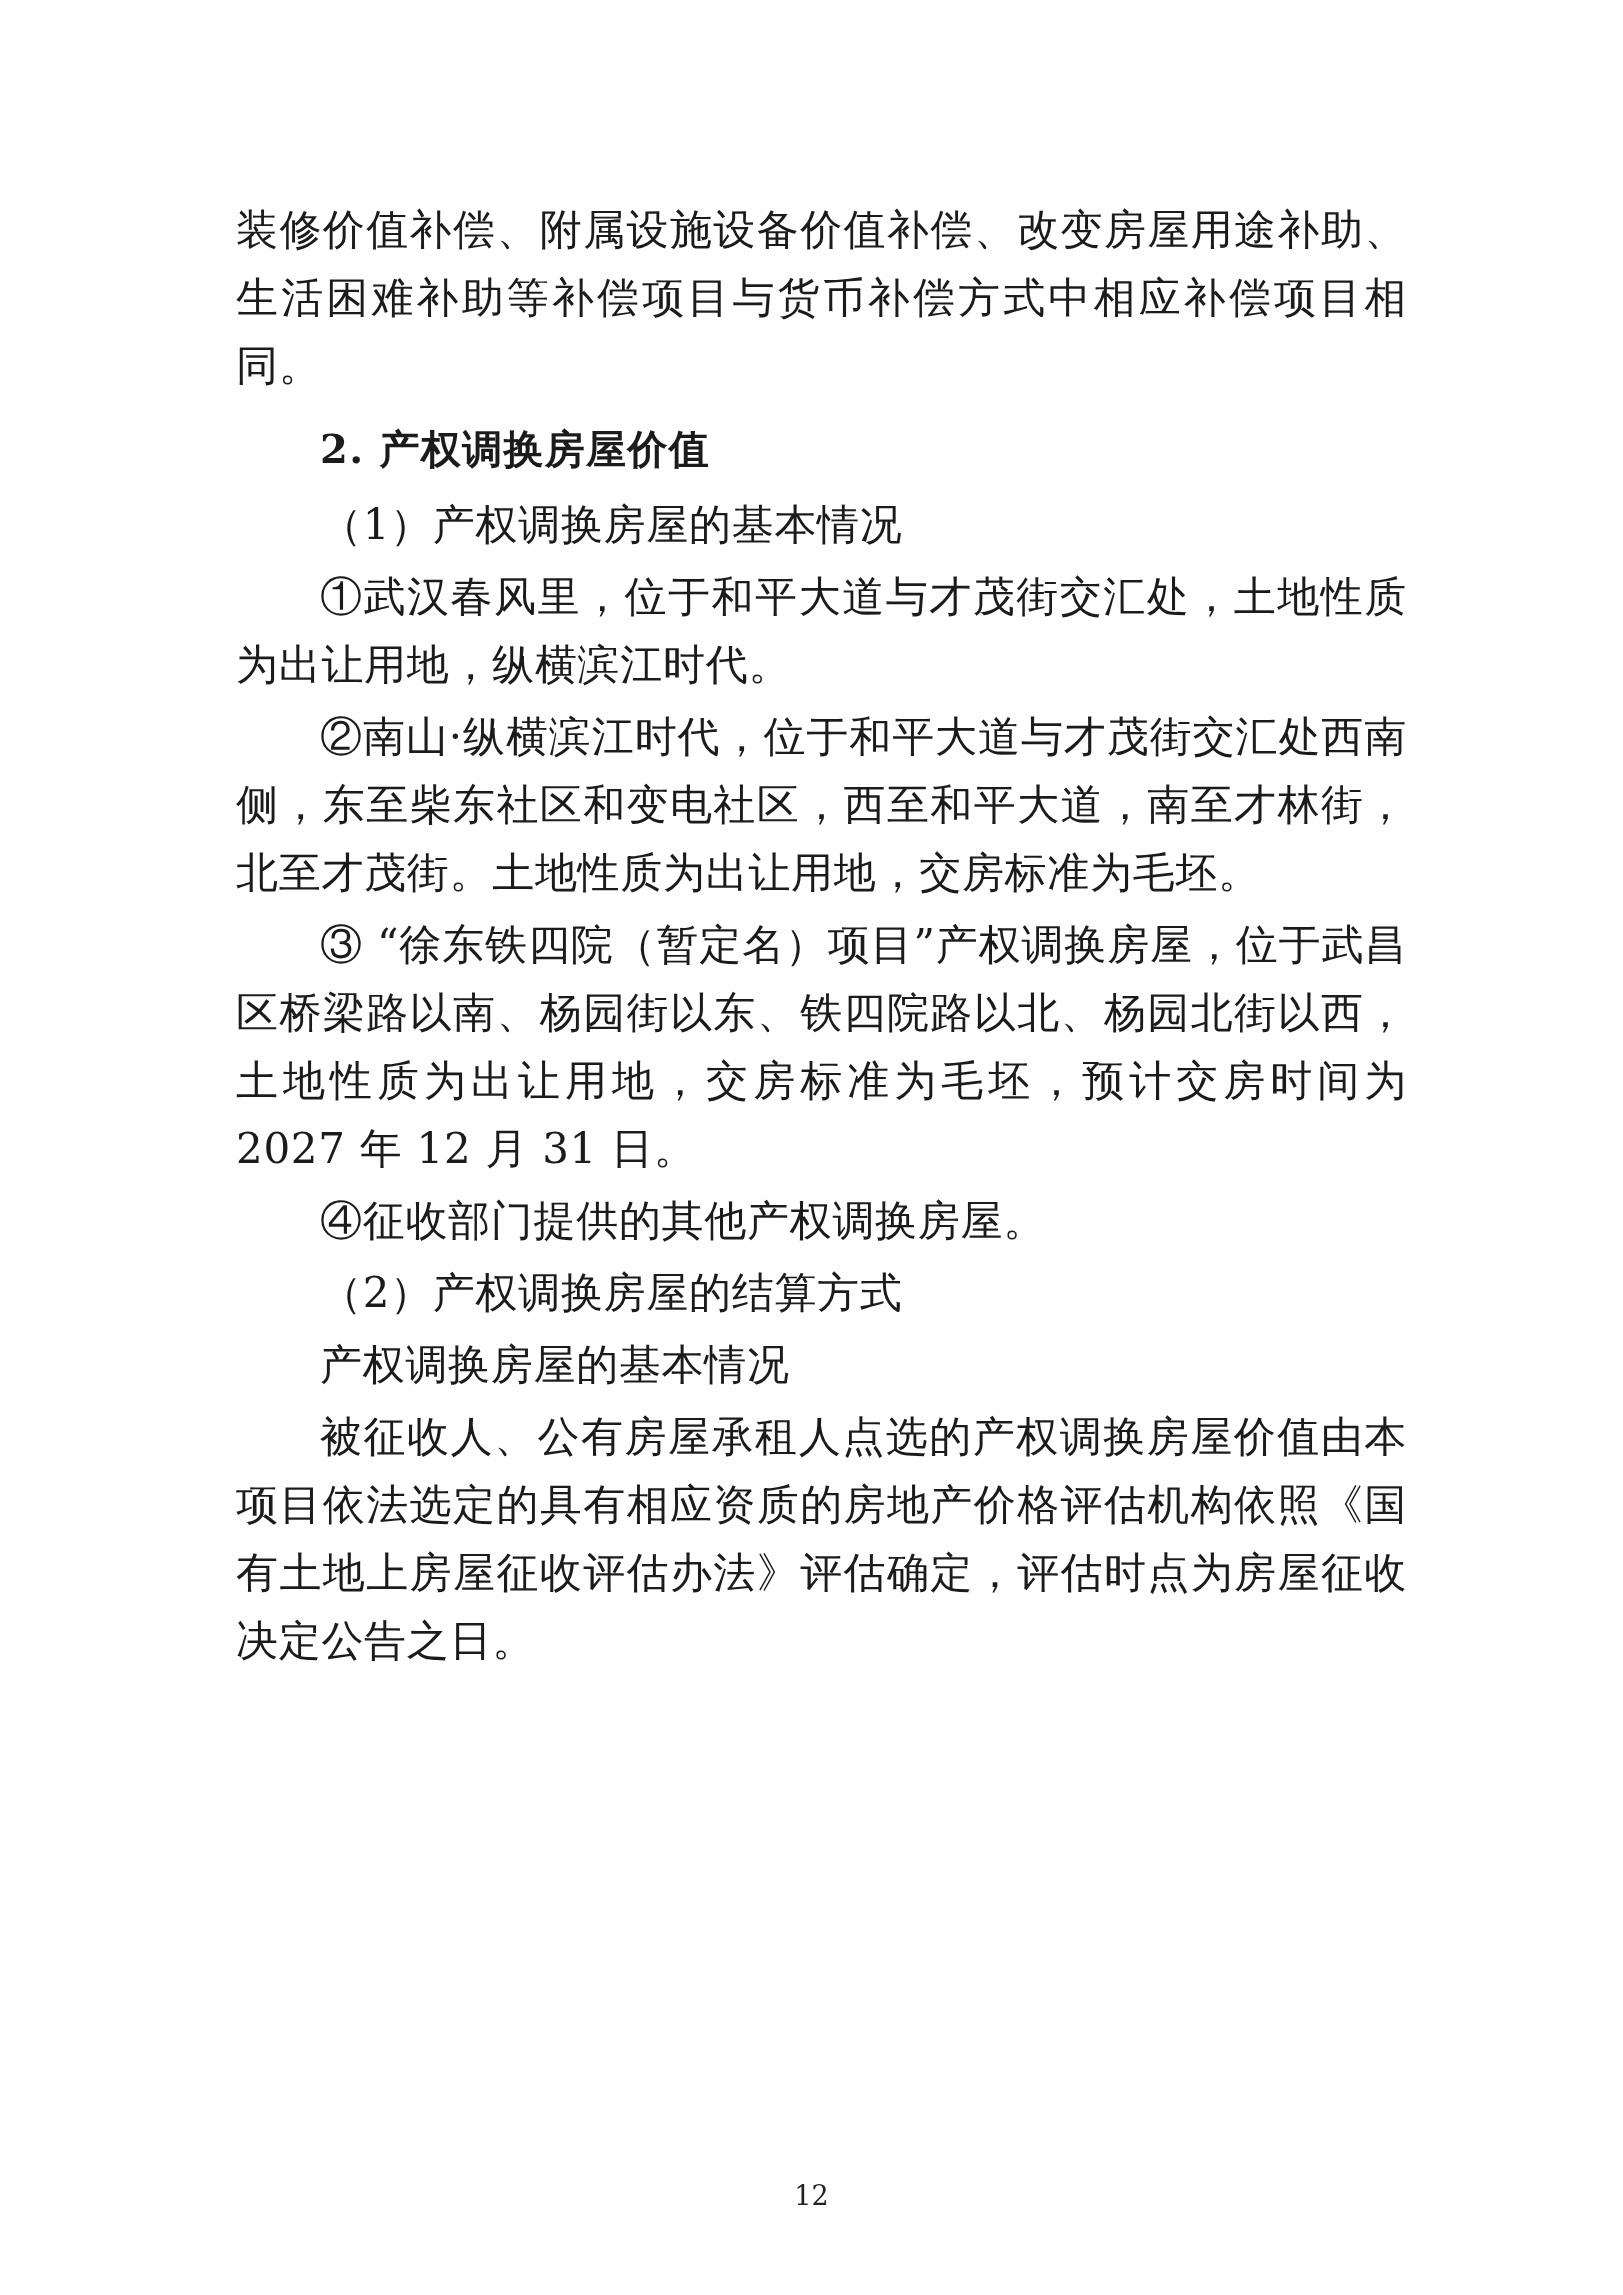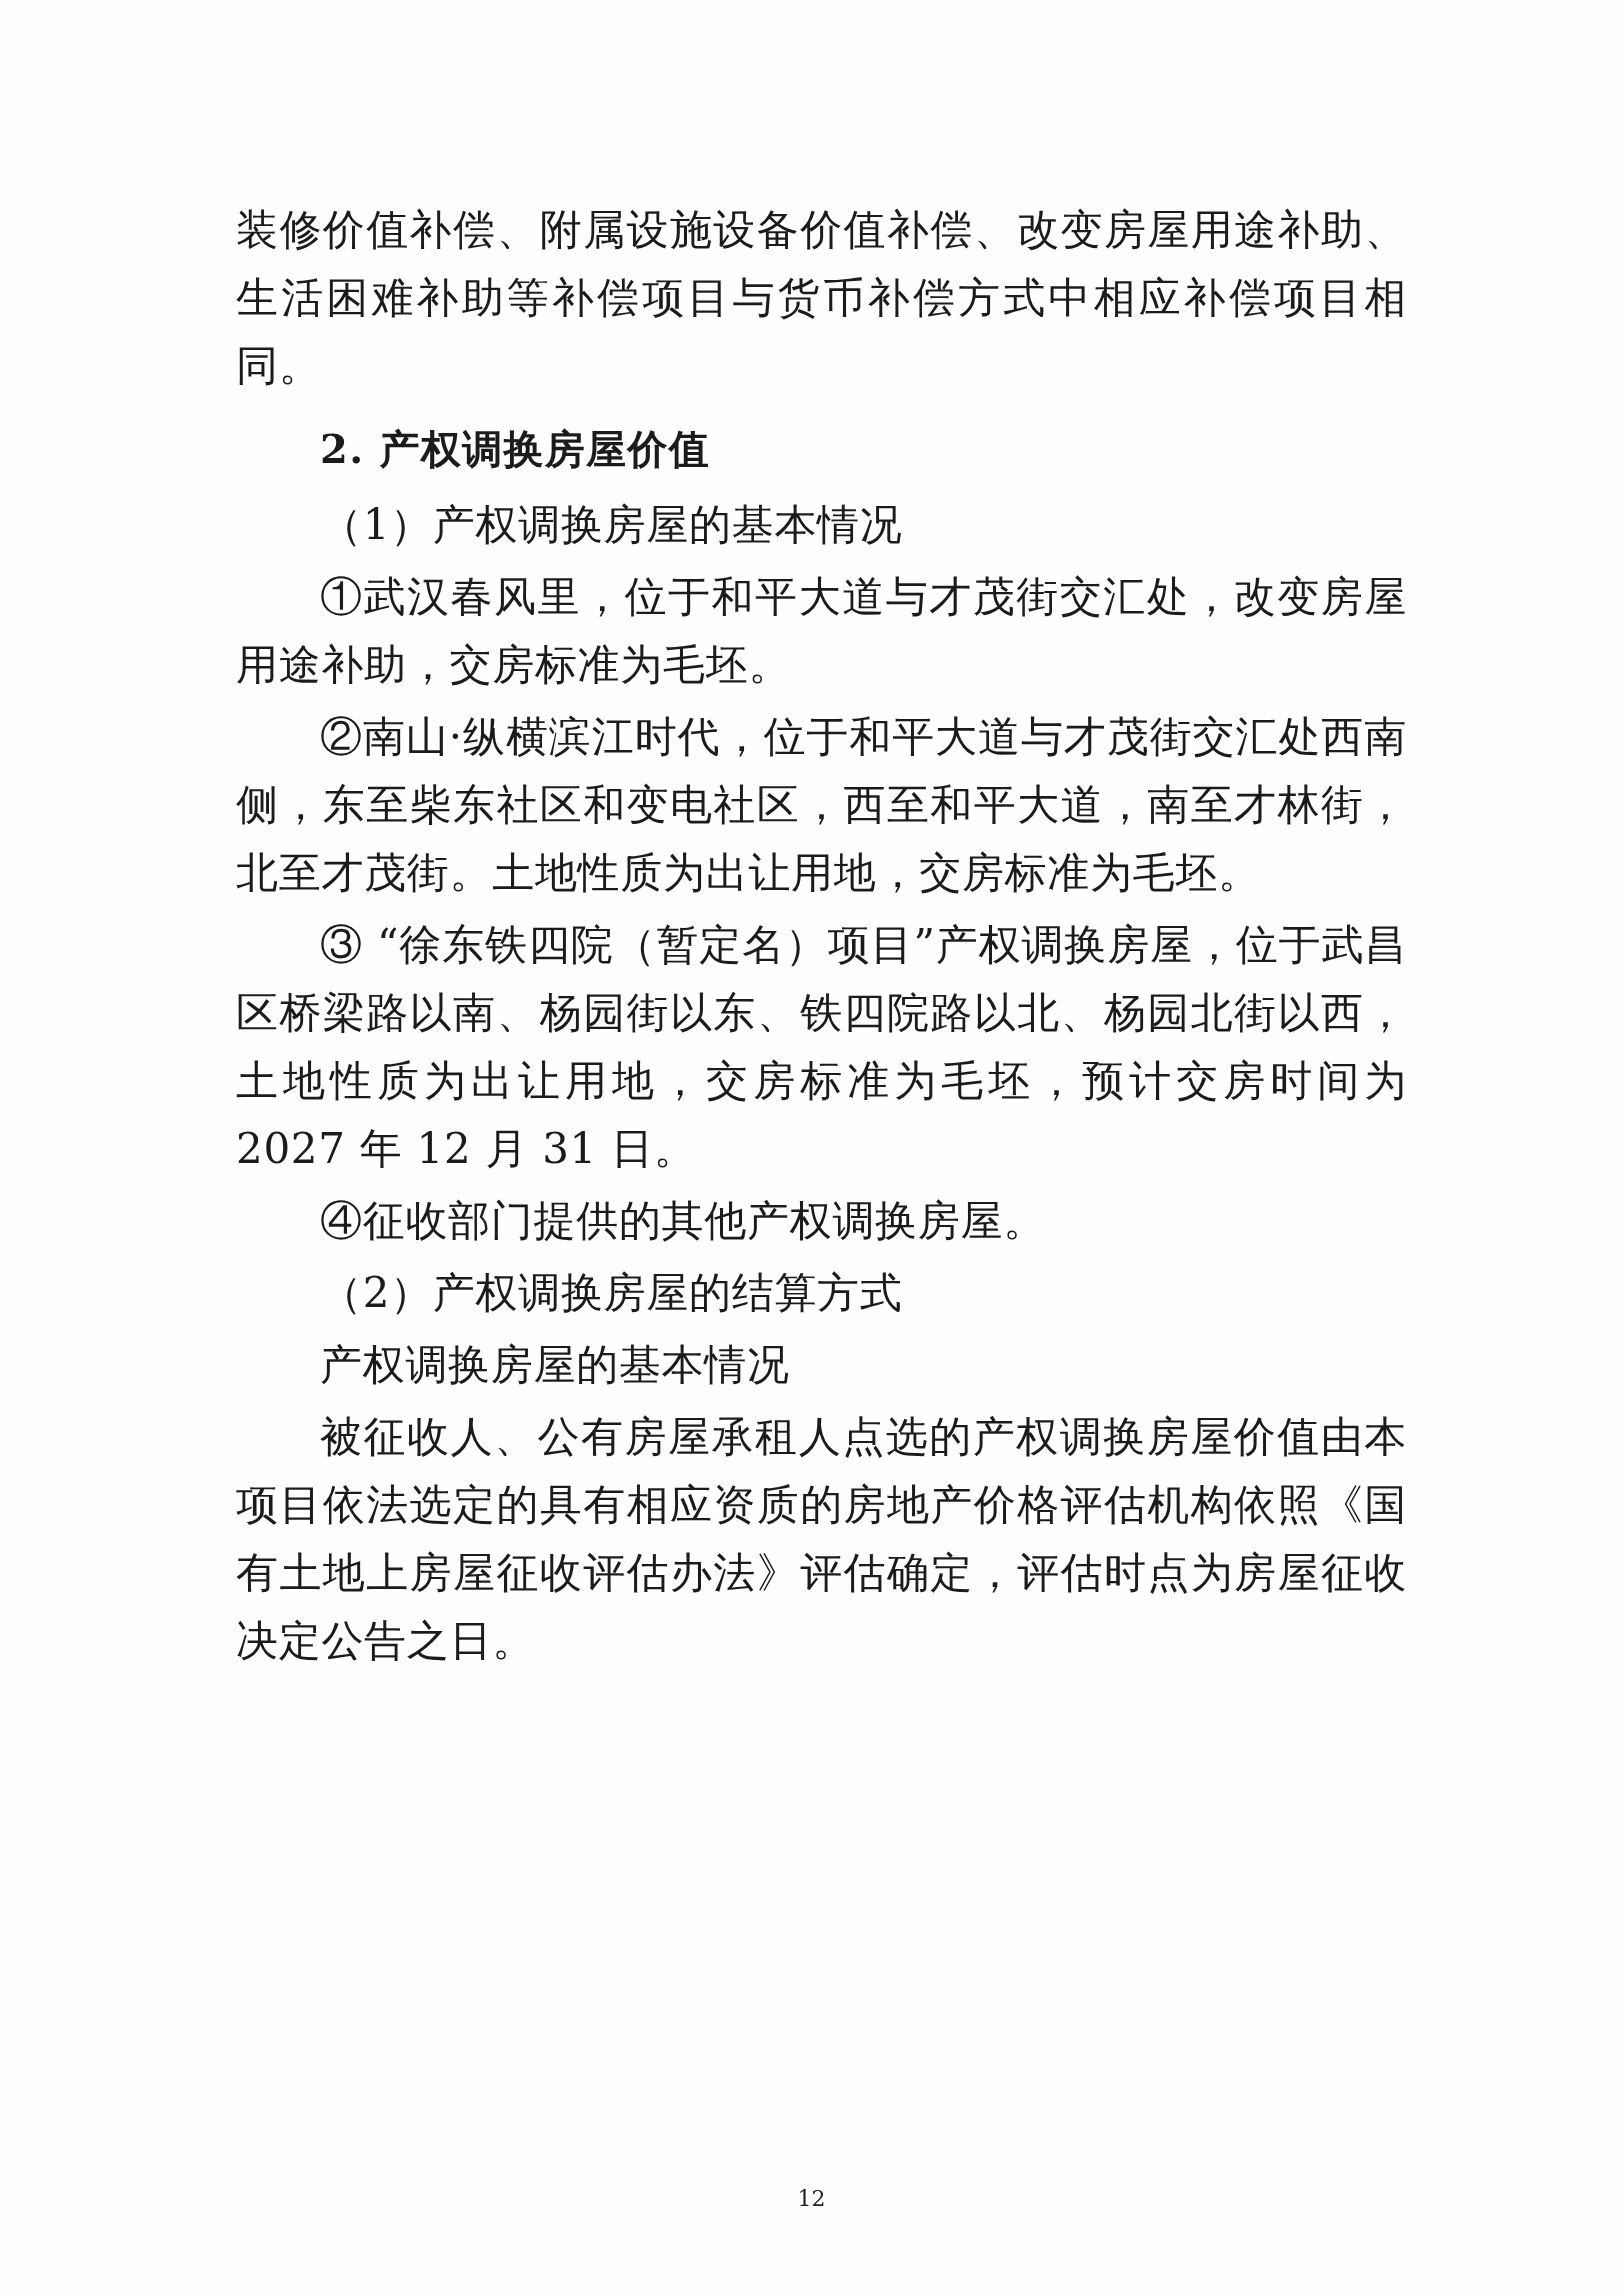--- a/index.html
+++ b/index.html
@@ -40,38 +40,38 @@
     font-weight: bold;
     font-size: 40px;
     letter-spacing: 1.3px;
   }
   .page-number {
     position: absolute;
     left: 0;
     right: 0;
     bottom: 84px;
     text-align: center;
-    font-size: 22px;
+    font-size: 27px;
     font-family: "DejaVu Serif", serif;
     color: #222;
   }
 </style>
 </head>
 <body>
 
 <div class="page">
   <div class="doc-body">
 
     <p class="para">装修价值补偿、附属设施设备价值补偿、改变房屋用途补助、生活困难补助等补偿项目与货币补偿方式中相应补偿项目相同。</p>
 
     <p class="heading">2. 产权调换房屋价值</p>
 
     <p class="para indent">（1）产权调换房屋的基本情况</p>
 
-    <p class="para indent">①武汉春风里，位于和平大道与才茂街交汇处，改变房屋用途补助，交房标准为毛坯。</p>
+    <p class="para indent">①武汉春风里，位于和平大道与才茂街交汇处，土地性质为出让用地，纵横滨江时代。</p>
 
     <p class="para indent">②南山·纵横滨江时代，位于和平大道与才茂街交汇处西南侧，东至柴东社区和变电社区，西至和平大道，南至才林街，北至才茂街。土地性质为出让用地，交房标准为毛坯。</p>
 
     <p class="para indent">③ “徐东铁四院（暂定名）项目”产权调换房屋，位于武昌区桥梁路以南、杨园街以东、铁四院路以北、杨园北街以西，土地性质为出让用地，交房标准为毛坯，预计交房时间为 2027 年 12 月 31 日。</p>
 
     <p class="para indent">④征收部门提供的其他产权调换房屋。</p>
 
     <p class="para indent">（2）产权调换房屋的结算方式</p>
 
     <p class="para indent">产权调换房屋的基本情况</p>

